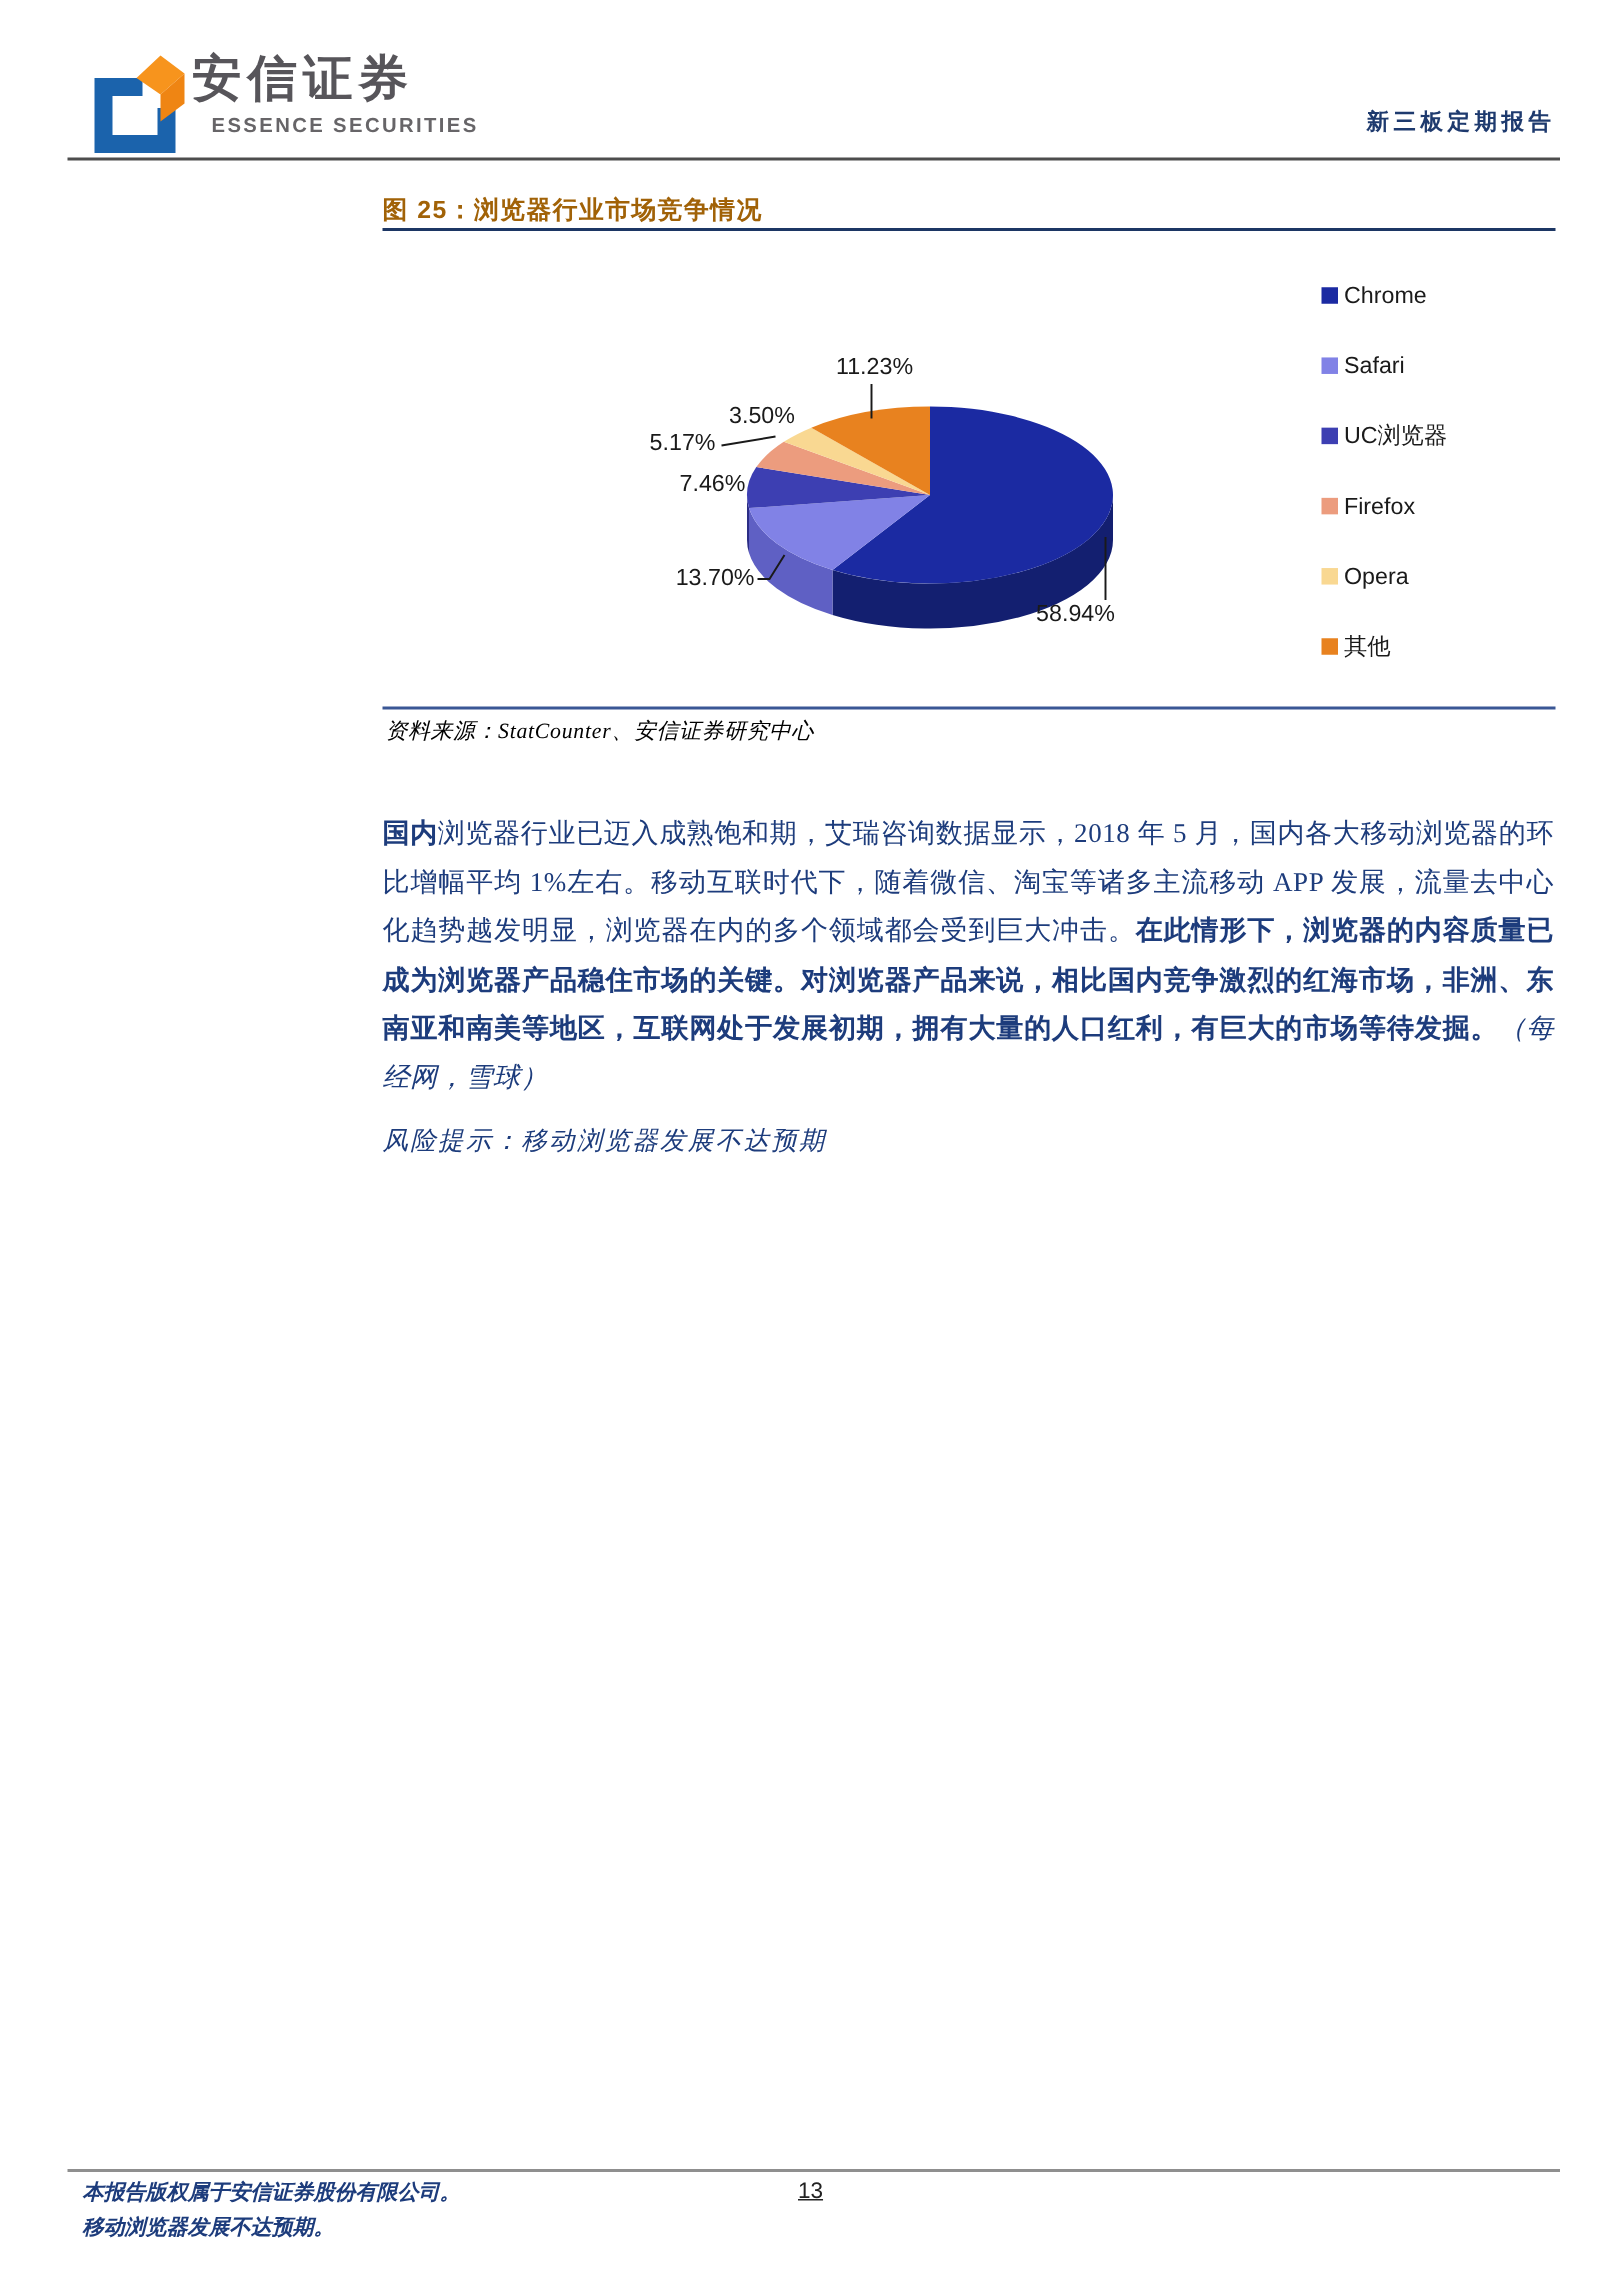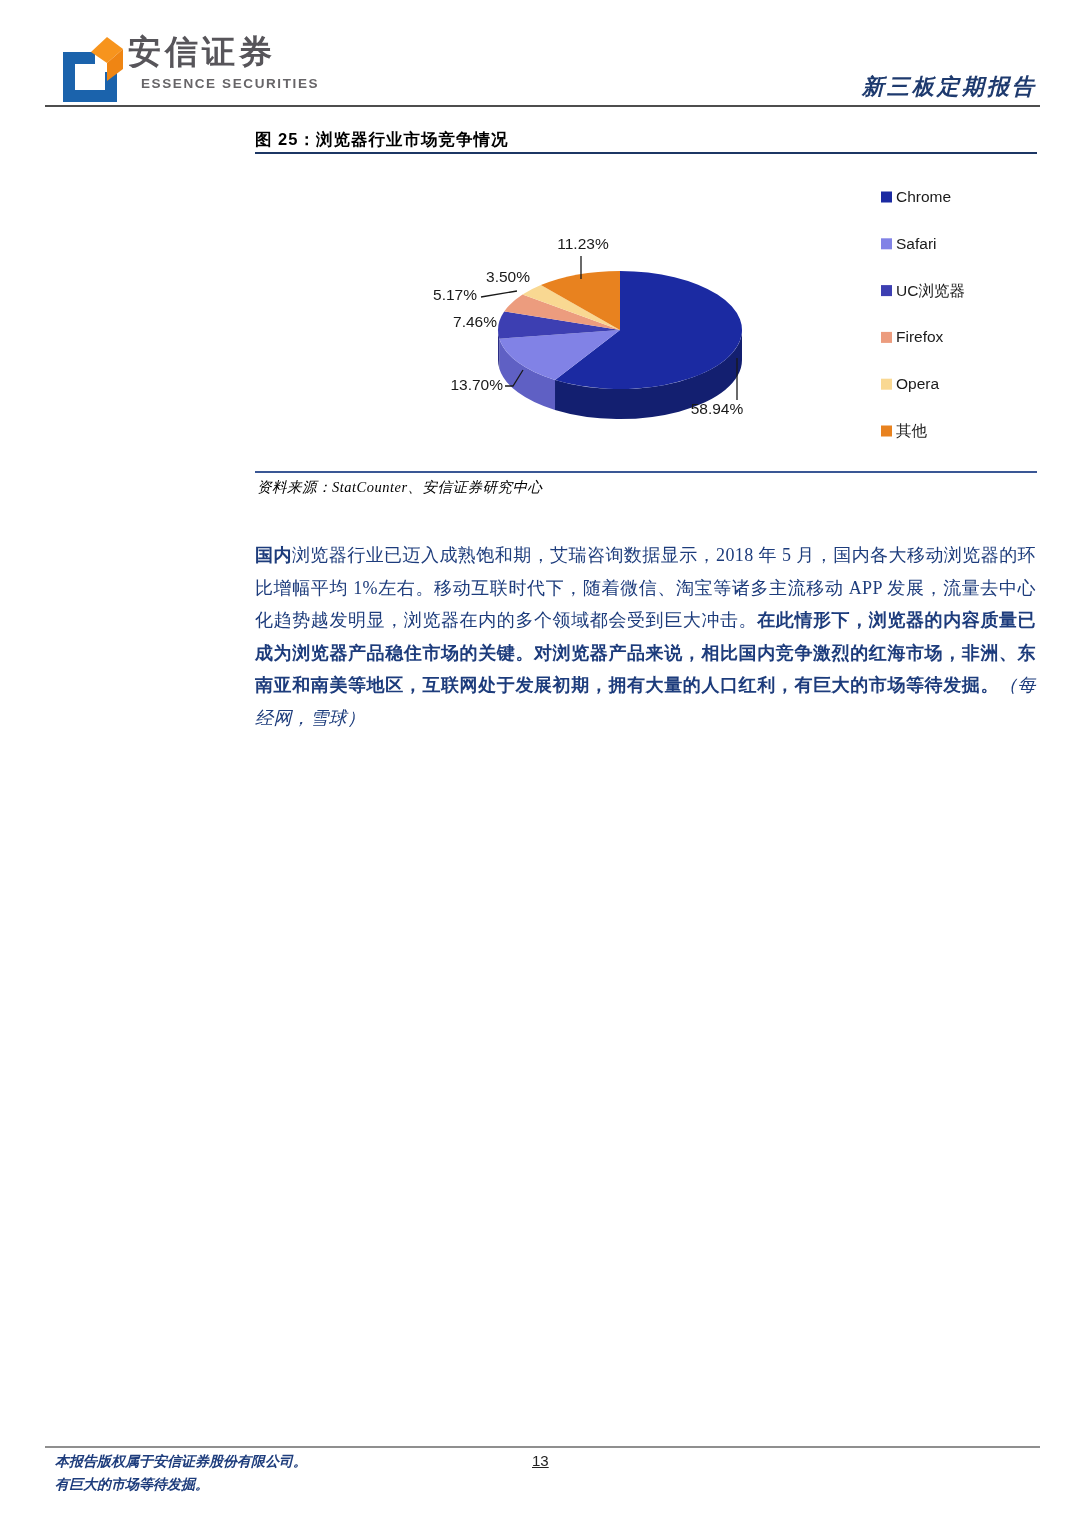--- a/index.html
+++ b/index.html
@@ -11,28 +11,28 @@
   .logo{position:absolute;left:55px;top:28px;width:72px;height:76px;}
   .brand-cn{
     position:absolute;left:128px;top:30px;font-family:"Liberation Sans","DejaVu Sans",sans-serif;
     font-size:33px;font-weight:700;color:#57555a;letter-spacing:4px;
   }
   .brand-en{
     position:absolute;left:130px;top:76px;font-family:"Liberation Sans","DejaVu Sans",sans-serif;
     font-size:13.5px;font-weight:600;color:#676568;letter-spacing:1.6px;padding-left:11px;
   }
   .report-type{
-    position:absolute;right:43px;top:72px;font-size:22px;font-style:italic;font-weight:600;
+    position:absolute;right:43px;top:72px;font-size:15px;font-weight:600;
     color:#1e3a6e;letter-spacing:3px;
   }
   .header-rule{position:absolute;left:45px;top:105px;width:995px;height:2px;background:#4d4d4d;}
   
   .fig-title{
     position:absolute;left:255px;top:129px;font-family:"Liberation Sans","DejaVu Sans",sans-serif;
-    font-size:16.5px;font-weight:700;color:#000000;letter-spacing:1px;
+    font-size:16.5px;font-weight:700;color:#a16207;letter-spacing:1px;
   }
   .fig-title-rule{position:absolute;left:255px;top:152px;width:782px;height:2px;background:#1c3664;}
   .chart{position:absolute;left:255px;top:158px;width:782px;height:314px;}
   .fig-bottom-rule{position:absolute;left:255px;top:471px;width:782px;height:1.5px;background:#3a5795;}
   .fig-source{
     position:absolute;left:257px;top:478px;font-size:14.5px;font-style:italic;color:#000000;letter-spacing:0.5px;
   }
   
   .paragraph{
     position:absolute;left:255px;top:539px;width:781px;font-size:18px;line-height:32.6px;
@@ -99,19 +99,20 @@
       <text x="641" y="184.39999999999998" fill="#1a1a1a" font-family="&quot;Liberation Sans&quot;,&quot;DejaVu Sans&quot;,sans-serif" font-size="15.5">Firefox</text>
       <rect x="626" y="220.7" width="11" height="11" fill="#f9d892"></rect>
       <text x="641" y="231.2" fill="#1a1a1a" font-family="&quot;Liberation Sans&quot;,&quot;DejaVu Sans&quot;,sans-serif" font-size="15.5">Opera</text>
       <rect x="626" y="267.5" width="11" height="11" fill="#e8821f"></rect>
       <text x="641" y="278" fill="#1a1a1a" font-family="&quot;Liberation Sans&quot;,&quot;DejaVu Sans&quot;,sans-serif" font-size="15.5">其他</text>
     </svg>
   <div class="fig-bottom-rule"></div>
   <div class="fig-source">资料来源：StatCounter、安信证券研究中心</div>
 
   <div class="paragraph" id="paragraph"><span class="b ">国内</span><span class="">浏览器行业已迈入成熟饱和期，艾瑞咨询数据显示，2018 年 5 月，国内各大移动浏览器的环比增幅平均 1%左右。移动互联时代下，随着微信、淘宝等诸多主流移动 APP 发展，流量去中心化趋势越发明显，浏览器在内的多个领域都会受到巨大冲击。</span><span class="b ">在此情形下，浏览器的内容质量已成为浏览器产品稳住市场的关键。对浏览器产品来说，相比国内竞争激烈的红海市场，非洲、东南亚和南美等地区，互联网处于发展初期，拥有大量的人口红利，有巨大的市场等待发掘。</span><span class="k">（每经网，雪球）</span></div>
+  <div class="risk">风险提示：移动浏览器发展不达预期</div>
 
   <div class="footer-rule"></div>
   <div class="footer-l1">本报告版权属于安信证券股份有限公司。</div>
-  <div class="footer-l2">有巨大的市场等待发掘。</div>
+  <div class="footer-l2">移动浏览器发展不达预期。</div>
   <div class="page-num">13</div>
 
 </div>
 
 </body></html>

